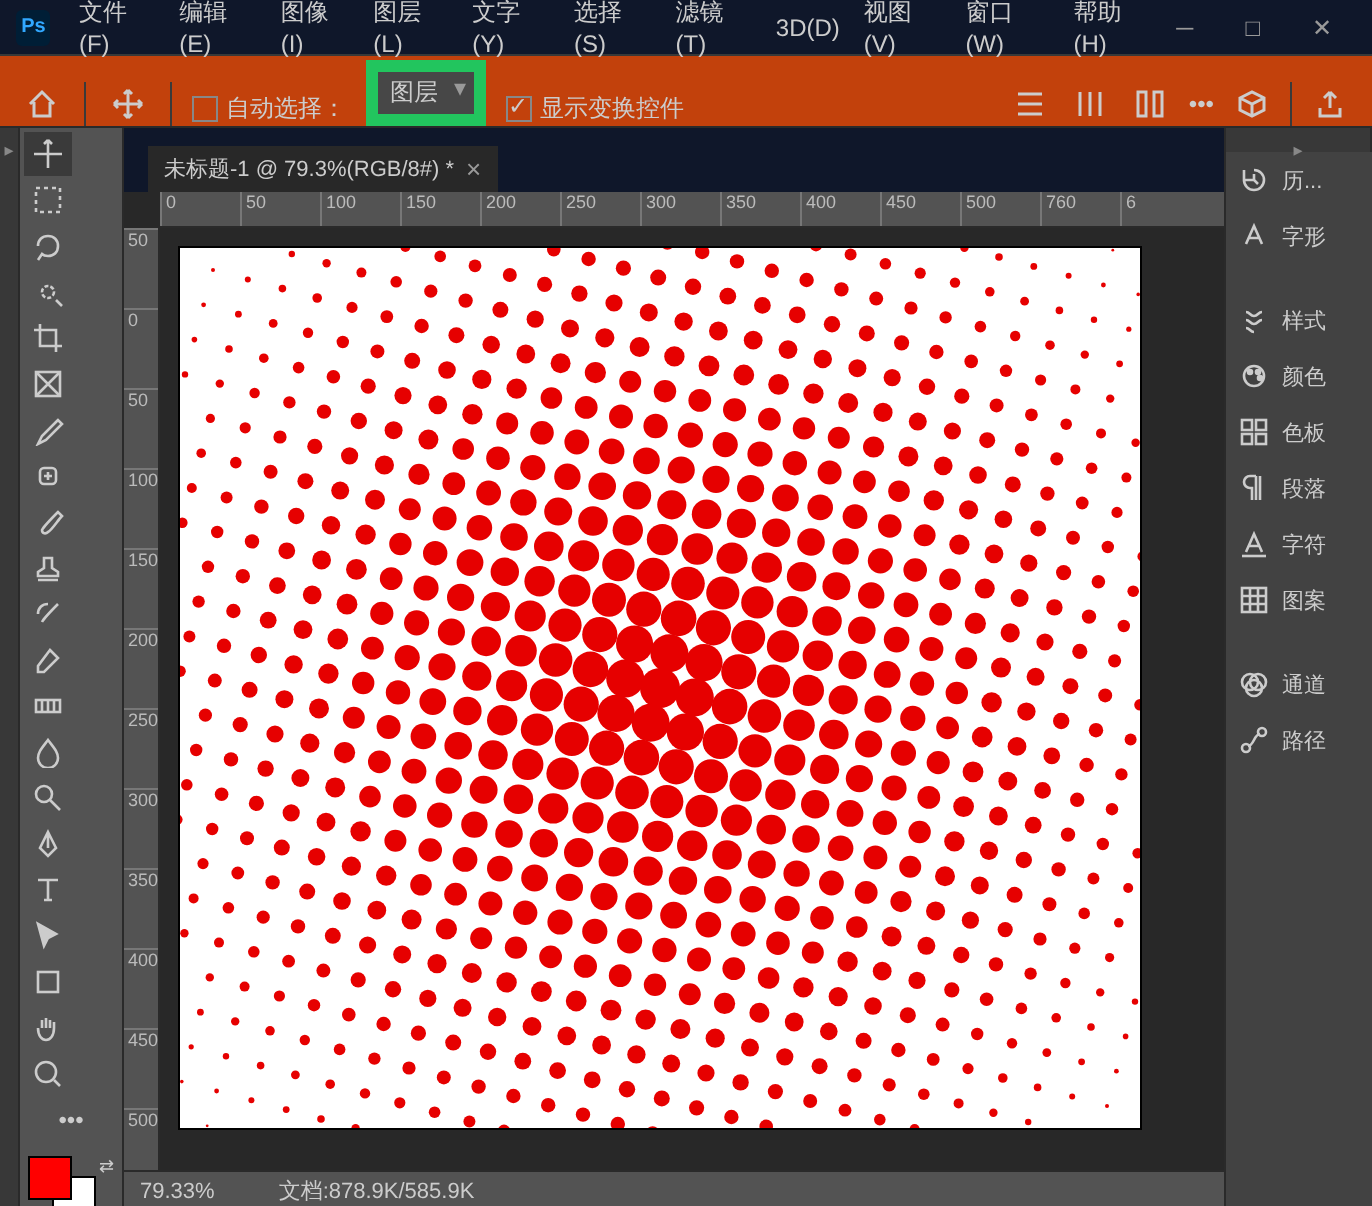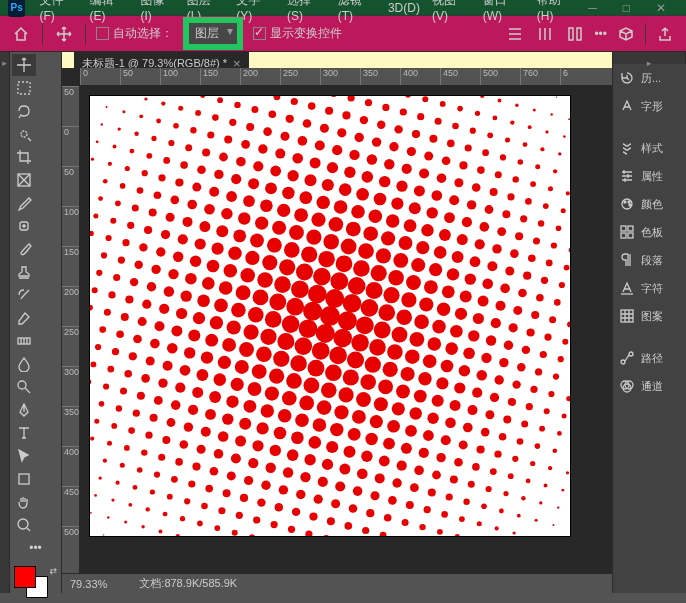--- a/index.html
+++ b/index.html
@@ -1,40 +1,40 @@
 <!DOCTYPE html>
 <html><head>
 <meta charset="utf-8">
 <style>
 *{margin:0;padding:0;box-sizing:border-box;font-family:"Microsoft YaHei",sans-serif;user-select:none}
 body{background:#535353;width:686px;height:603px;overflow:hidden;color:#ccc;font-size:12px}
-.menubar{height:16px;background:#14532d;display:flex;align-items:center;padding:0 8px;border-bottom:1px solid #383838}
+.menubar{height:28px;background:#0f172a;display:flex;align-items:center;padding:0 8px;border-bottom:1px solid #383838}
 .ps-logo{width:18px;height:18px;background:#001e36;border-radius:3px;display:flex;align-items:center;justify-content:center;color:#31a8ff;font-weight:bold;font-size:10px;margin-right:8px}
 .menubar span{padding:4px 6px;cursor:default;font-size:12px}
 .win-controls{margin-left:auto;display:flex;gap:14px;padding-right:6px;color:#999}
-.optbar{height:36px;background:#be185d;display:flex;align-items:center;padding:0 10px;gap:10px;border-bottom:1px solid #2a2a2a}
+.optbar{height:36px;background:#c2410c;display:flex;align-items:flex-end;padding:0 10px;gap:10px;border-bottom:1px solid #2a2a2a}
 .icon-btn{width:22px;height:22px;display:flex;align-items:center;justify-content:center;color:#ccc;cursor:pointer}
 .icon-btn svg{width:16px;height:16px;fill:none;stroke:#ccc;stroke-width:1.5}
 .sep{width:1px;height:22px;background:#3a3a3a}
 .checkbox{width:13px;height:13px;border:1px solid #888;display:inline-block;vertical-align:middle;margin-right:4px;position:relative}
 .checkbox.checked::after{content:"✓";position:absolute;top:-3px;left:0;color:#ccc;font-size:12px}
 .select{background:#474747;border:6px solid #22c55e;padding:2px 18px 2px 6px;position:relative;font-size:12px}
 .select::after{content:"▾";position:absolute;right:4px;top:1px;color:#999}
 .main{display:flex;height:541px}
 .collapse-bar{width:10px;background:#383838;border-right:1px solid #2a2a2a;display:flex;align-items:flex-start;justify-content:center;padding-top:6px;color:#888;font-size:9px}
 .toolbox{width:52px;background:#535353;display:flex;flex-wrap:wrap;padding:2px;gap:1px;align-content:flex-start;border-right:1px solid #2a2a2a}
 .tool{width:24px;height:22px;display:flex;align-items:center;justify-content:center;cursor:pointer;position:relative}
 .tool.active{background:#3a3a3a}
 .tool svg{width:16px;height:16px;fill:none;stroke:#ccc;stroke-width:1.3}
 .swatches{width:48px;margin-top:6px;position:relative;height:38px}
 .swatch-fg{position:absolute;width:22px;height:22px;top:0;left:2px;border:1px solid #000;z-index:2}
 .swatch-bg{position:absolute;width:22px;height:22px;top:10px;left:14px;border:1px solid #000;background:#fff}
 .mini-sw{position:absolute;top:0;right:2px;font-size:9px;color:#ccc}
 .doc-area{flex:1;background:#282828;display:flex;flex-direction:column}
-.tab-bar{height:16px;background:#fef9c3;display:flex;align-items:flex-start;padding-left:12px}
+.tab-bar{height:32px;background:#0f172a;display:flex;align-items:flex-end;padding-left:12px}
 .tab{background:#282828;padding:4px 8px;font-size:11px;color:#ccc;display:flex;align-items:center;gap:6px}
 .tab .close{color:#999;font-size:13px}
 .ruler-h{height:18px;background:#535353;display:flex;margin-left:18px;overflow:hidden;font-size:9px;color:#bbb;border-bottom:1px solid #2a2a2a}
 .ruler-h div{flex:0 0 40px;border-left:1px solid #777;padding-left:2px;height:18px;line-height:10px}
 .canvas-row{flex:1;display:flex;overflow:hidden}
 .ruler-v{width:18px;background:#535353;overflow:hidden;font-size:9px;color:#bbb;border-right:1px solid #2a2a2a}
 .ruler-v div{height:40px;border-top:1px solid #777;padding-left:2px;writing-mode:horizontal-tb}
 .canvas-wrap{flex:1;background:#282828;display:flex;align-items:flex-start;justify-content:flex-start;padding:10px;overflow:hidden}
 .canvas{width:480px;height:440px;background:#fff;box-shadow:0 0 0 1px #000}
 .status{height:20px;background:#535353;display:flex;align-items:center;padding:0 8px;font-size:11px;color:#ccc;gap:32px;border-top:1px solid #2a2a2a}
@@ -1008,26 +1008,20 @@
       </div>
     <div class="panel-gap"></div>
     <div class="panel-item">
         <svg viewBox="0 0 16 16">
           <path d="M4 4c2 0 2 2 4 2s2-2 4-2M4 8c2 0 2 2 4 2s2-2 4-2M4 12c2 0 2 2 4 2"></path>
         </svg>
         <span>样式</span>
       </div>
     <div class="panel-item">
         <svg viewBox="0 0 16 16">
-          <path d="M3 4h10M3 8h10M3 12h10M5 2v4M9 6v4M6 10v4"></path>
-        </svg>
-        <span>属性</span>
-      </div>
-    <div class="panel-item">
-        <svg viewBox="0 0 16 16">
           <circle cx="8" cy="8" r="5"></circle>
           <circle cx="6" cy="6" r="1" fill="#ccc"></circle>
           <circle cx="10" cy="6" r="1" fill="#ccc"></circle>
           <circle cx="11" cy="9" r="1" fill="#ccc"></circle>
         </svg>
         <span>颜色</span>
       </div>
     <div class="panel-item">
         <svg viewBox="0 0 16 16">
           <rect x="2" y="2" width="5" height="5"></rect>
@@ -1053,28 +1047,28 @@
     <div class="panel-item">
         <svg viewBox="0 0 16 16">
           <rect x="2" y="2" width="12" height="12"></rect>
           <path d="M2 6h12M2 10h12M6 2v12M10 2v12"></path>
         </svg>
         <span>图案</span>
       </div>
     <div class="panel-gap"></div>
     <div class="panel-item">
         <svg viewBox="0 0 16 16">
+          <circle cx="6" cy="7" r="4"></circle>
+          <circle cx="10" cy="7" r="4"></circle>
+          <circle cx="8" cy="10" r="4"></circle>
+        </svg>
+        <span>通道</span>
+      </div>
+    <div class="panel-item">
+        <svg viewBox="0 0 16 16">
           <circle cx="4" cy="12" r="2"></circle>
           <circle cx="12" cy="4" r="2"></circle>
           <path d="M5 11c3 0 3-6 6-6"></path>
         </svg>
         <span>路径</span>
-      </div>
-    <div class="panel-item">
-        <svg viewBox="0 0 16 16">
-          <circle cx="6" cy="7" r="4"></circle>
-          <circle cx="10" cy="7" r="4"></circle>
-          <circle cx="8" cy="10" r="4"></circle>
-        </svg>
-        <span>通道</span>
       </div>
   </div>
 </div>
 
 </body></html>

